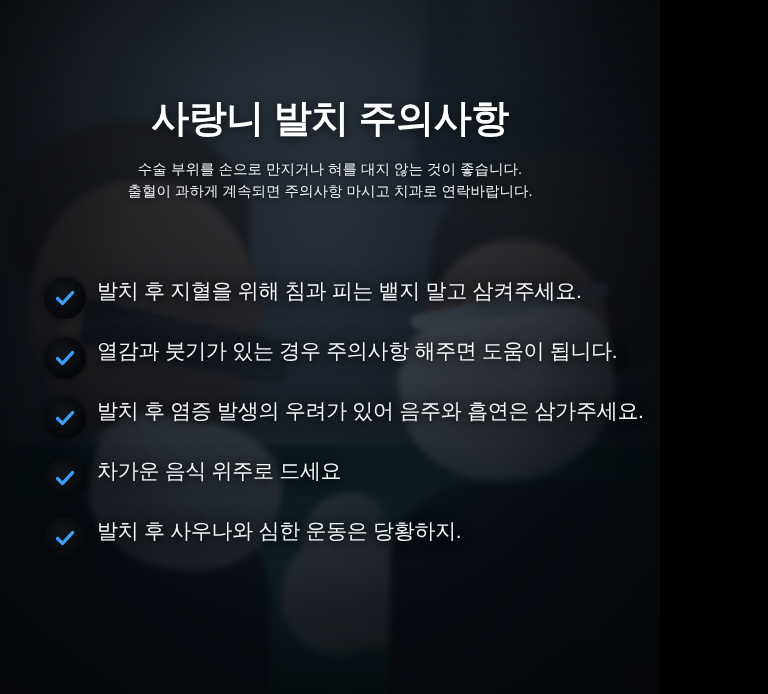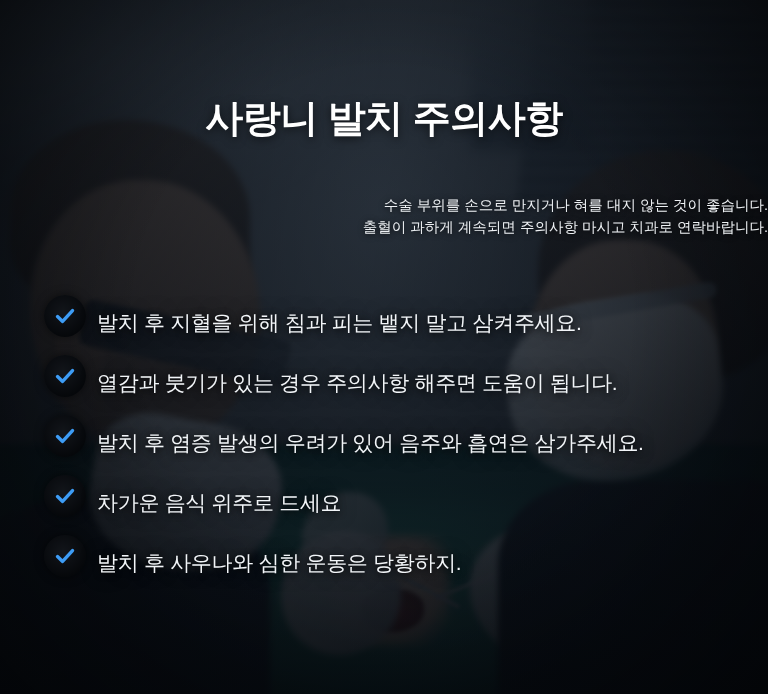--- a/index.html
+++ b/index.html
@@ -7,21 +7,21 @@
     margin: 0;
     padding: 0;
     background: #000;
   }
   body {
     font-family: "Liberation Sans", "DejaVu Sans", sans-serif;
   }
 
   .banner {
     position: relative;
-    width: 768px;
+    width: 660px;
     height: 694px;
     overflow: hidden;
     background: #737373;
   }
 
   
   .bg { position: absolute; inset: 0; overflow: hidden; }
 
   
   .bg-room {
@@ -191,39 +191,38 @@
     color: #ffffff;
     font-size: 38px;
     font-weight: 700;
     letter-spacing: -0.5px;
     line-height: 1.2;
     text-shadow: 0 2px 10px rgba(0,0,0,.65);
   }
 
   .subtitle {
     position: absolute; top: 158px; left: 0; right: 0;
-    text-align: right;
+    text-align: center;
     color: #eef1f4;
     font-size: 14.5px;
     font-weight: 400;
     line-height: 22px;
     text-shadow: 0 1px 6px rgba(0,0,0,.8);
-    margin-top: 36px;
   }
   .subtitle div { white-space: nowrap; }
 
   .checklist {
     position: absolute;
     left: 44px;
     top: 277px;
     right: 20px;
   }
   .check-item {
     display: flex;
-    align-items: flex-end;
+    align-items: flex-start;
     height: 60px;
   }
   .check-badge {
     flex: 0 0 auto;
     width: 42px; height: 42px;
     border-radius: 50%;
     background: radial-gradient(circle at 45% 40%, #12151a, #05070a 75%);
     display: flex; align-items: center; justify-content: center;
     box-shadow: 0 0 10px rgba(0,0,0,.55);
   }

